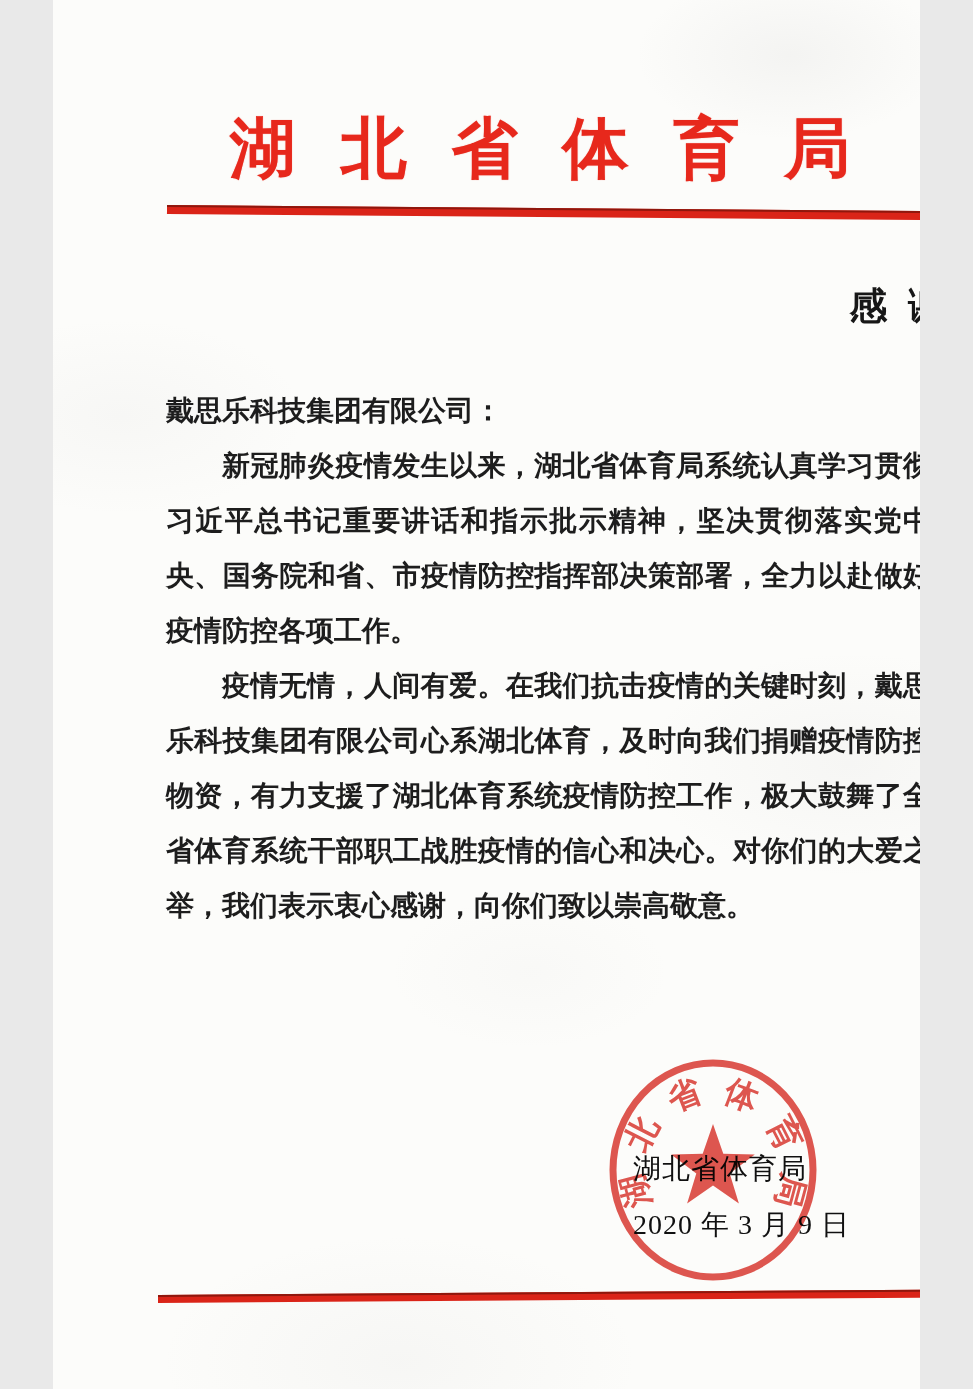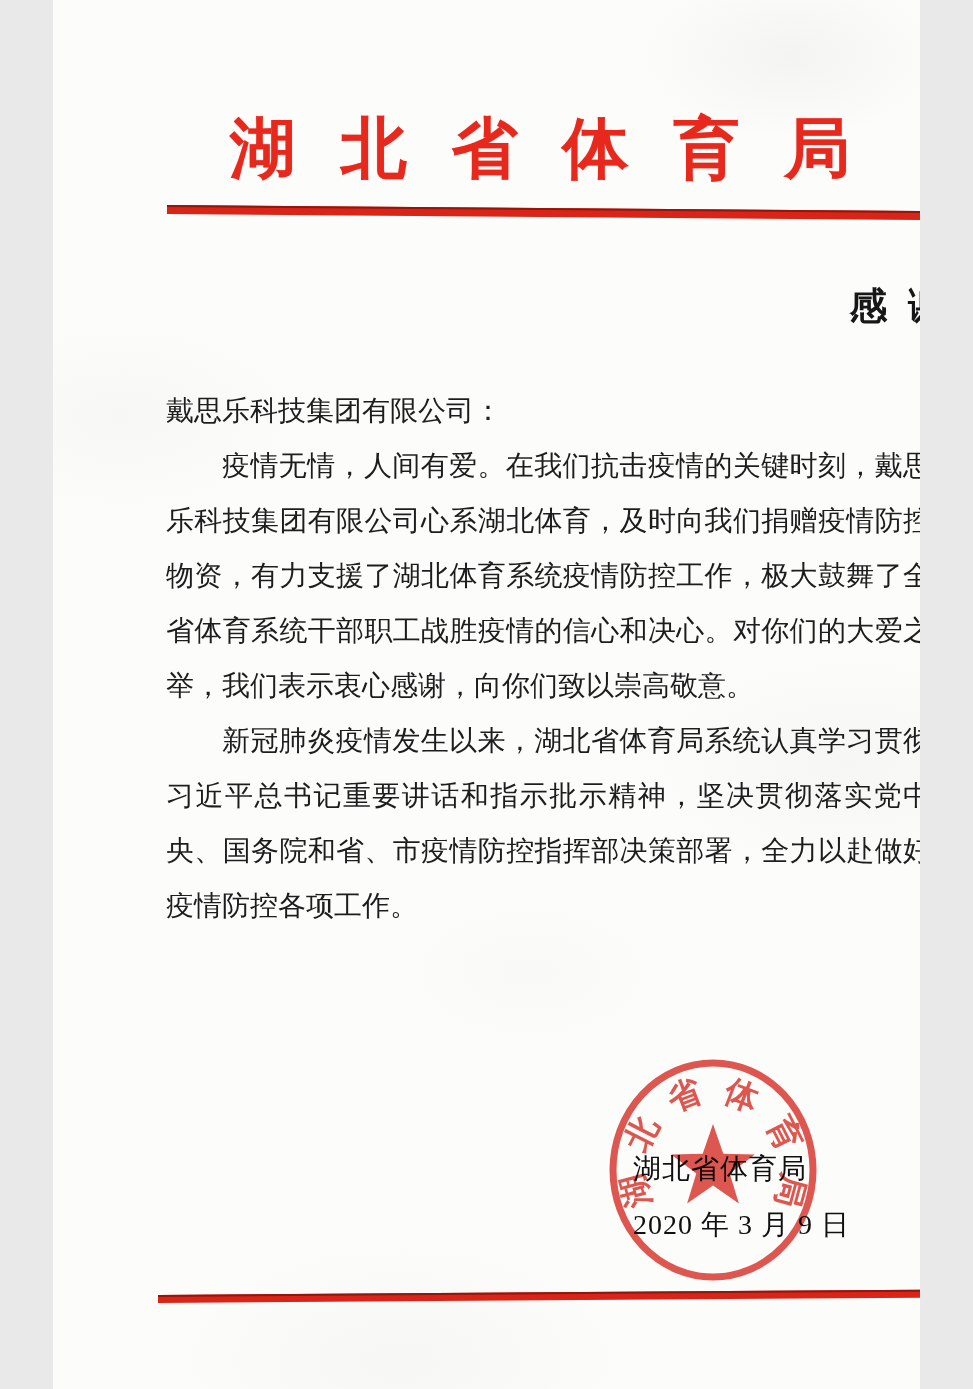--- a/index.html
+++ b/index.html
@@ -82,21 +82,21 @@
   .letter-body {
     position: absolute;
     left: 113px;
     top: 383px;
     width: 765px;
     font-size: 28px;
     line-height: 55px;
     color: #1d1d1d;
     text-align: justify;
   }
-  .letter-body p { margin: 0; }
+  .letter-body p { margin: 0; font-weight: bold; }
   .salutation { text-indent: 0; }
   .para { text-indent: 2em; }
   .signature {
     position: absolute;
     left: 580px;
     top: 1150px;
     font-size: 28px;
     letter-spacing: 1px;
     color: #101010;
     z-index: 2;
@@ -132,22 +132,22 @@
 <div class="page">
 
   <div class="org-name">湖北省体育局</div>
 
   <div class="rule rule-top"></div>
 
   <div class="title">感谢信</div>
 
   <div class="letter-body">
     <p class="salutation">戴思乐科技集团有限公司：</p>
+    <p class="para">新冠肺炎疫情发生以来，湖北省体育局系统认真学习贯彻习近平总书记重要讲话和指示批示精神，坚决贯彻落实党中央、国务院和省、市疫情防控指挥部决策部署，全力以赴做好疫情防控各项工作。</p>
     <p class="para">疫情无情，人间有爱。在我们抗击疫情的关键时刻，戴思乐科技集团有限公司心系湖北体育，及时向我们捐赠疫情防控物资，有力支援了湖北体育系统疫情防控工作，极大鼓舞了全省体育系统干部职工战胜疫情的信心和决心。对你们的大爱之举，我们表示衷心感谢，向你们致以崇高敬意。</p>
-    <p class="para">新冠肺炎疫情发生以来，湖北省体育局系统认真学习贯彻习近平总书记重要讲话和指示批示精神，坚决贯彻落实党中央、国务院和省、市疫情防控指挥部决策部署，全力以赴做好疫情防控各项工作。</p>
   </div>
 
   <div class="signature">湖北省体育局</div>
 
   <div class="date">2020 年 3 月 9 日</div>
 
   <svg class="seal" viewBox="0 0 214 228" aria-hidden="true">
     <ellipse cx="107" cy="114" rx="100" ry="107" fill="none" stroke="#dc4038" stroke-width="7"></ellipse>
     <polygon fill="#dc4038" points="107,68 117.3,97.8 148.8,98.4 123.7,117.4 132.9,147.6 107,129.6 81.1,147.6 90.3,117.4 65.2,98.4 96.7,97.8"></polygon>
     <text x="107" y="45" text-anchor="middle" fill="#dc4038" transform="rotate(-105 107 114)">湖</text>

